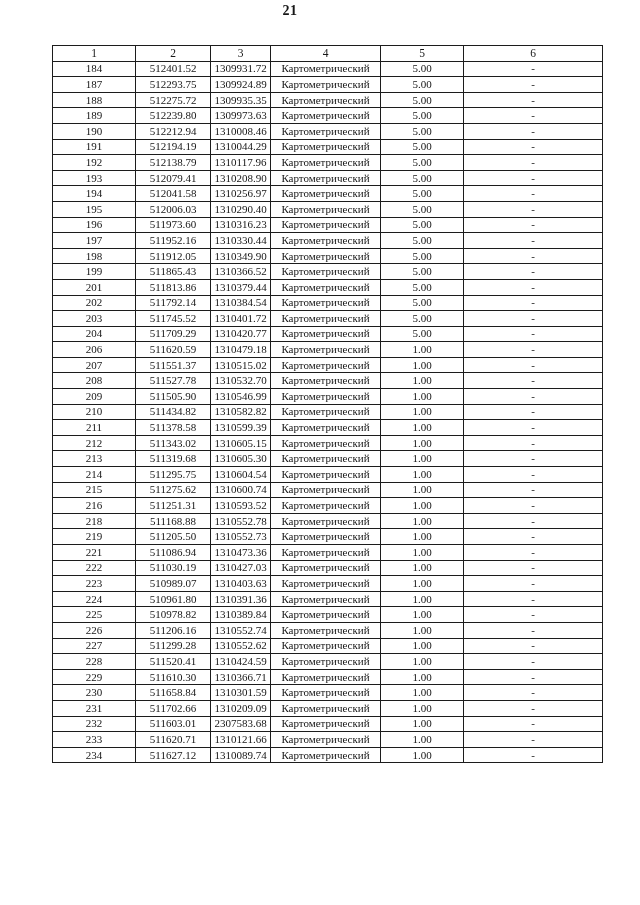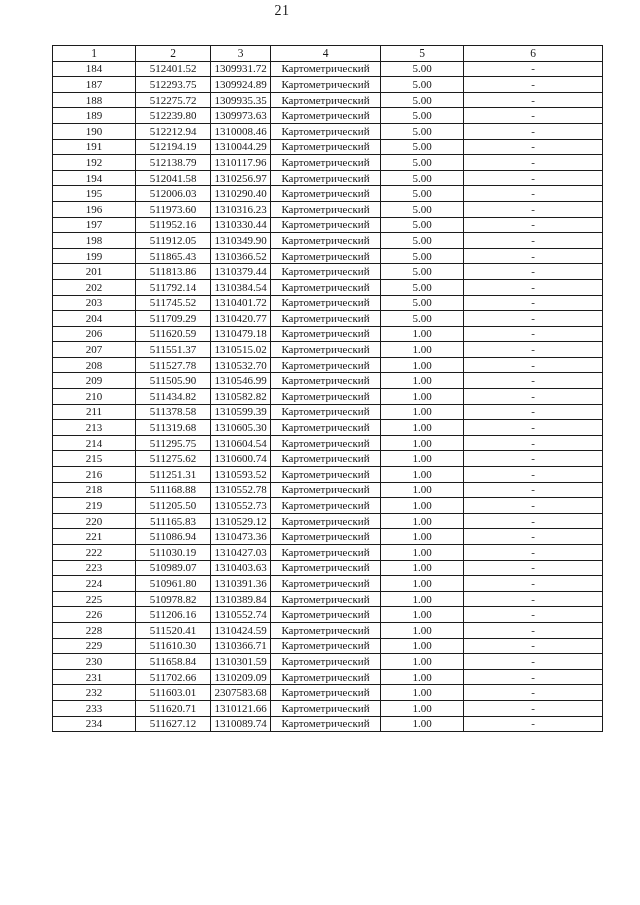--- a/index.html
+++ b/index.html
@@ -11,25 +11,25 @@
     width: 640px;
     height: 905px;
     position: relative;
     font-family: "Liberation Serif", serif;
     color: #161616;
     overflow: hidden;
   }
   .page-number {
     position: absolute;
     top: 3px;
-    left: 0;
+    left: 8px;
     width: 564px;
     text-align: center;
     font-size: 14px;
-    font-weight: normal;
+    font-weight: bold;
     letter-spacing: 0.5px;
   }
   table.points-table {
     position: absolute;
     left: 52px;
     top: 45px;
     border-collapse: collapse;
     table-layout: fixed;
     width: 550px;
   }
@@ -133,20 +133,28 @@
       </tr>
       <tr>
         <td>192</td>
         <td>512138.79</td>
         <td>1310117.96</td>
         <td>Картометрический</td>
         <td>5.00</td>
         <td>-</td>
       </tr>
       <tr>
+        <td>193</td>
+        <td>512079.41</td>
+        <td>1310208.90</td>
+        <td>Картометрический</td>
+        <td>5.00</td>
+        <td>-</td>
+      </tr>
+      <tr>
         <td>194</td>
         <td>512041.58</td>
         <td>1310256.97</td>
         <td>Картометрический</td>
         <td>5.00</td>
         <td>-</td>
       </tr>
       <tr>
         <td>195</td>
         <td>512006.03</td>
@@ -261,20 +269,28 @@
       </tr>
       <tr>
         <td>211</td>
         <td>511378.58</td>
         <td>1310599.39</td>
         <td>Картометрический</td>
         <td>1.00</td>
         <td>-</td>
       </tr>
       <tr>
+        <td>212</td>
+        <td>511343.02</td>
+        <td>1310605.15</td>
+        <td>Картометрический</td>
+        <td>1.00</td>
+        <td>-</td>
+      </tr>
+      <tr>
         <td>213</td>
         <td>511319.68</td>
         <td>1310605.30</td>
         <td>Картометрический</td>
         <td>1.00</td>
         <td>-</td>
       </tr>
       <tr>
         <td>214</td>
         <td>511295.75</td>
@@ -309,28 +325,20 @@
       </tr>
       <tr>
         <td>219</td>
         <td>511205.50</td>
         <td>1310552.73</td>
         <td>Картометрический</td>
         <td>1.00</td>
         <td>-</td>
       </tr>
       <tr>
-        <td>220</td>
-        <td>511165.83</td>
-        <td>1310529.12</td>
-        <td>Картометрический</td>
-        <td>1.00</td>
-        <td>-</td>
-      </tr>
-      <tr>
         <td>221</td>
         <td>511086.94</td>
         <td>1310473.36</td>
         <td>Картометрический</td>
         <td>1.00</td>
         <td>-</td>
       </tr>
       <tr>
         <td>222</td>
         <td>511030.19</td>
@@ -360,20 +368,28 @@
         <td>510978.82</td>
         <td>1310389.84</td>
         <td>Картометрический</td>
         <td>1.00</td>
         <td>-</td>
       </tr>
       <tr>
         <td>226</td>
         <td>511206.16</td>
         <td>1310552.74</td>
+        <td>Картометрический</td>
+        <td>1.00</td>
+        <td>-</td>
+      </tr>
+      <tr>
+        <td>227</td>
+        <td>511299.28</td>
+        <td>1310552.62</td>
         <td>Картометрический</td>
         <td>1.00</td>
         <td>-</td>
       </tr>
       <tr>
         <td>228</td>
         <td>511520.41</td>
         <td>1310424.59</td>
         <td>Картометрический</td>
         <td>1.00</td>

